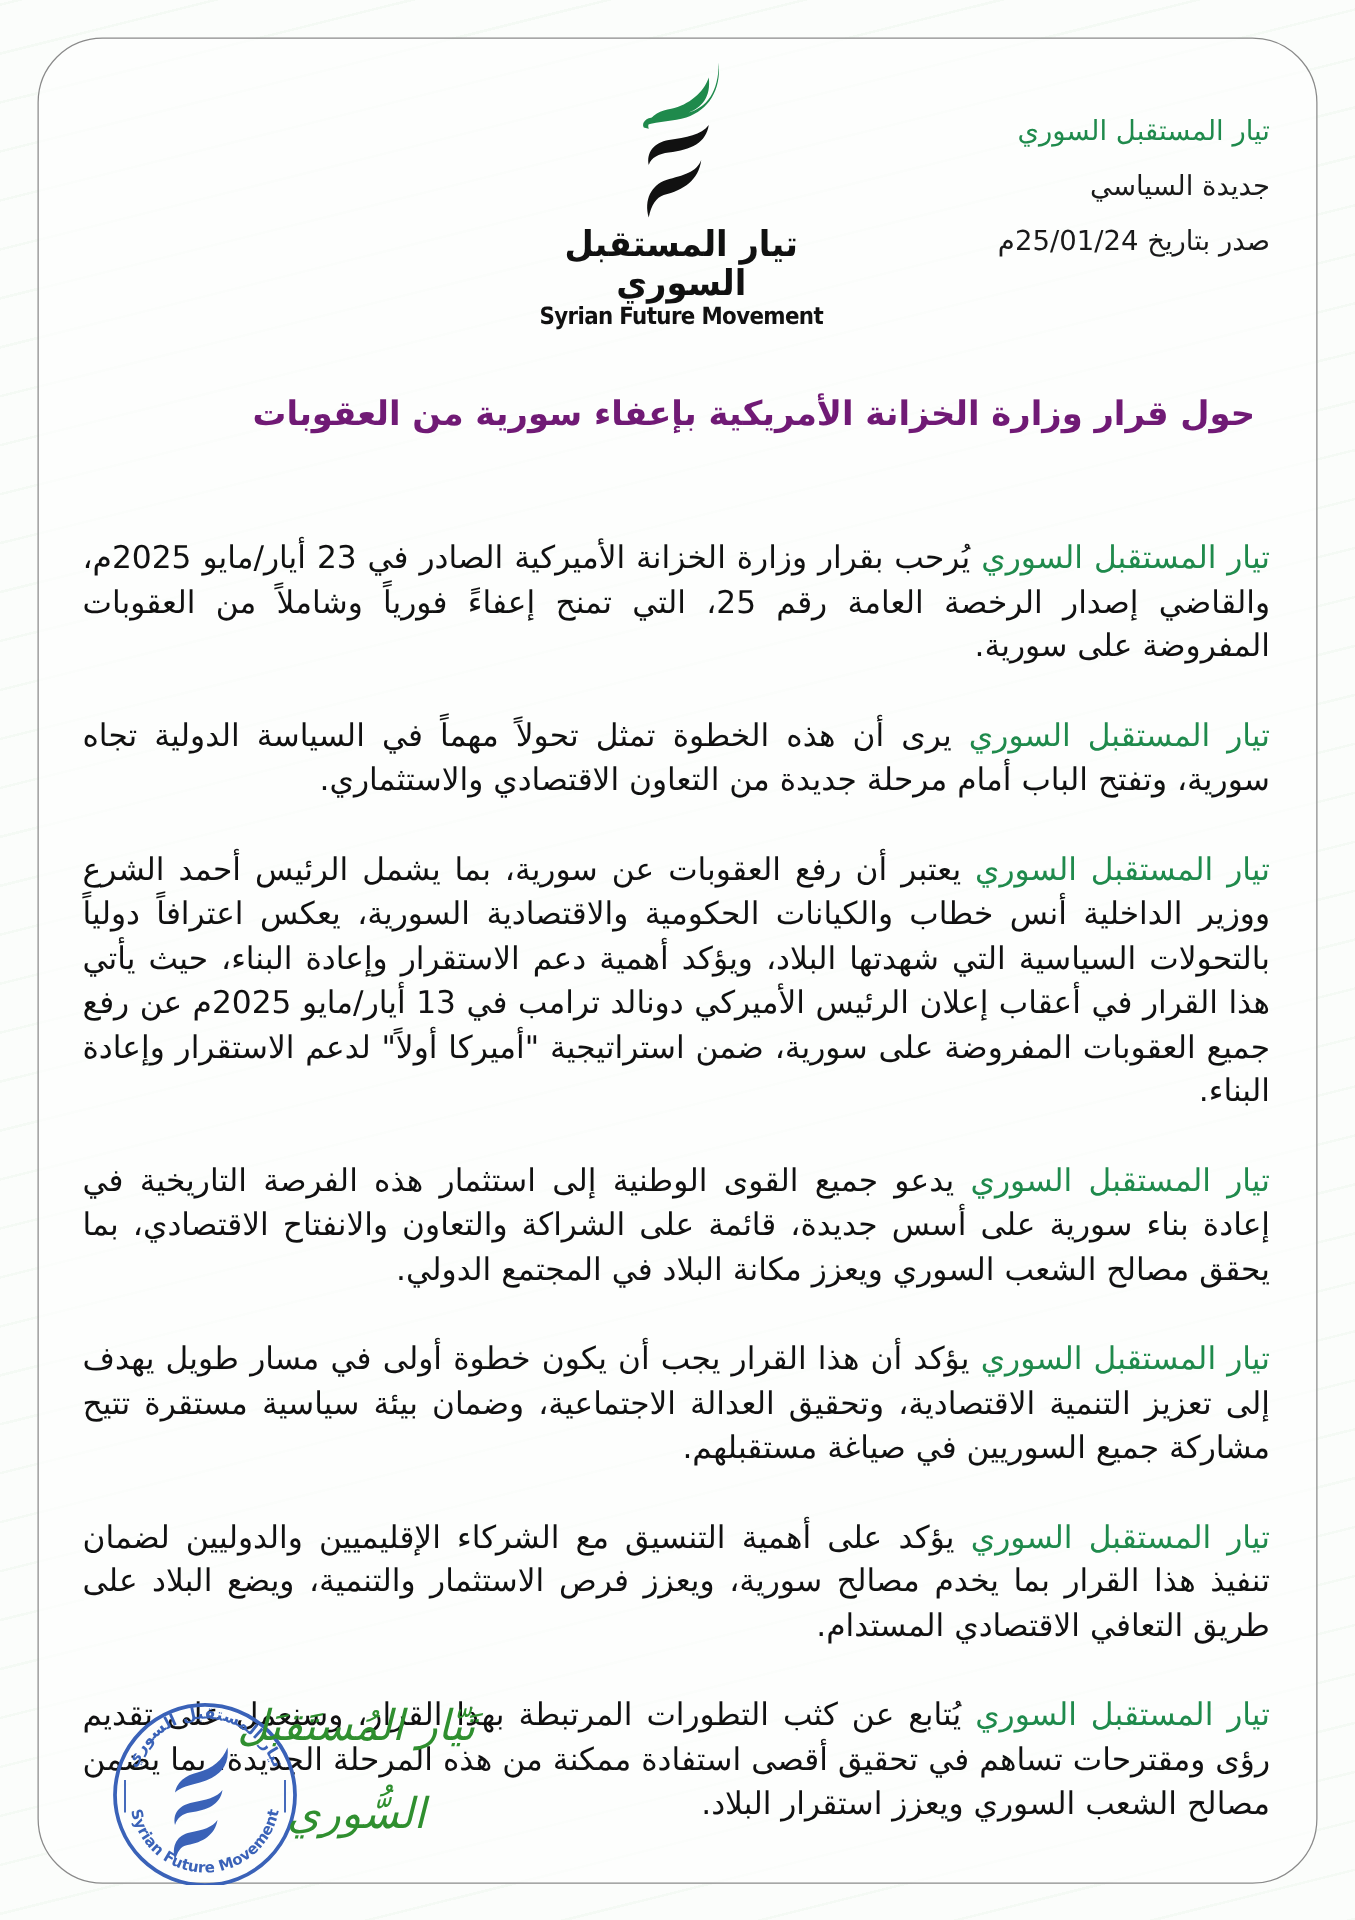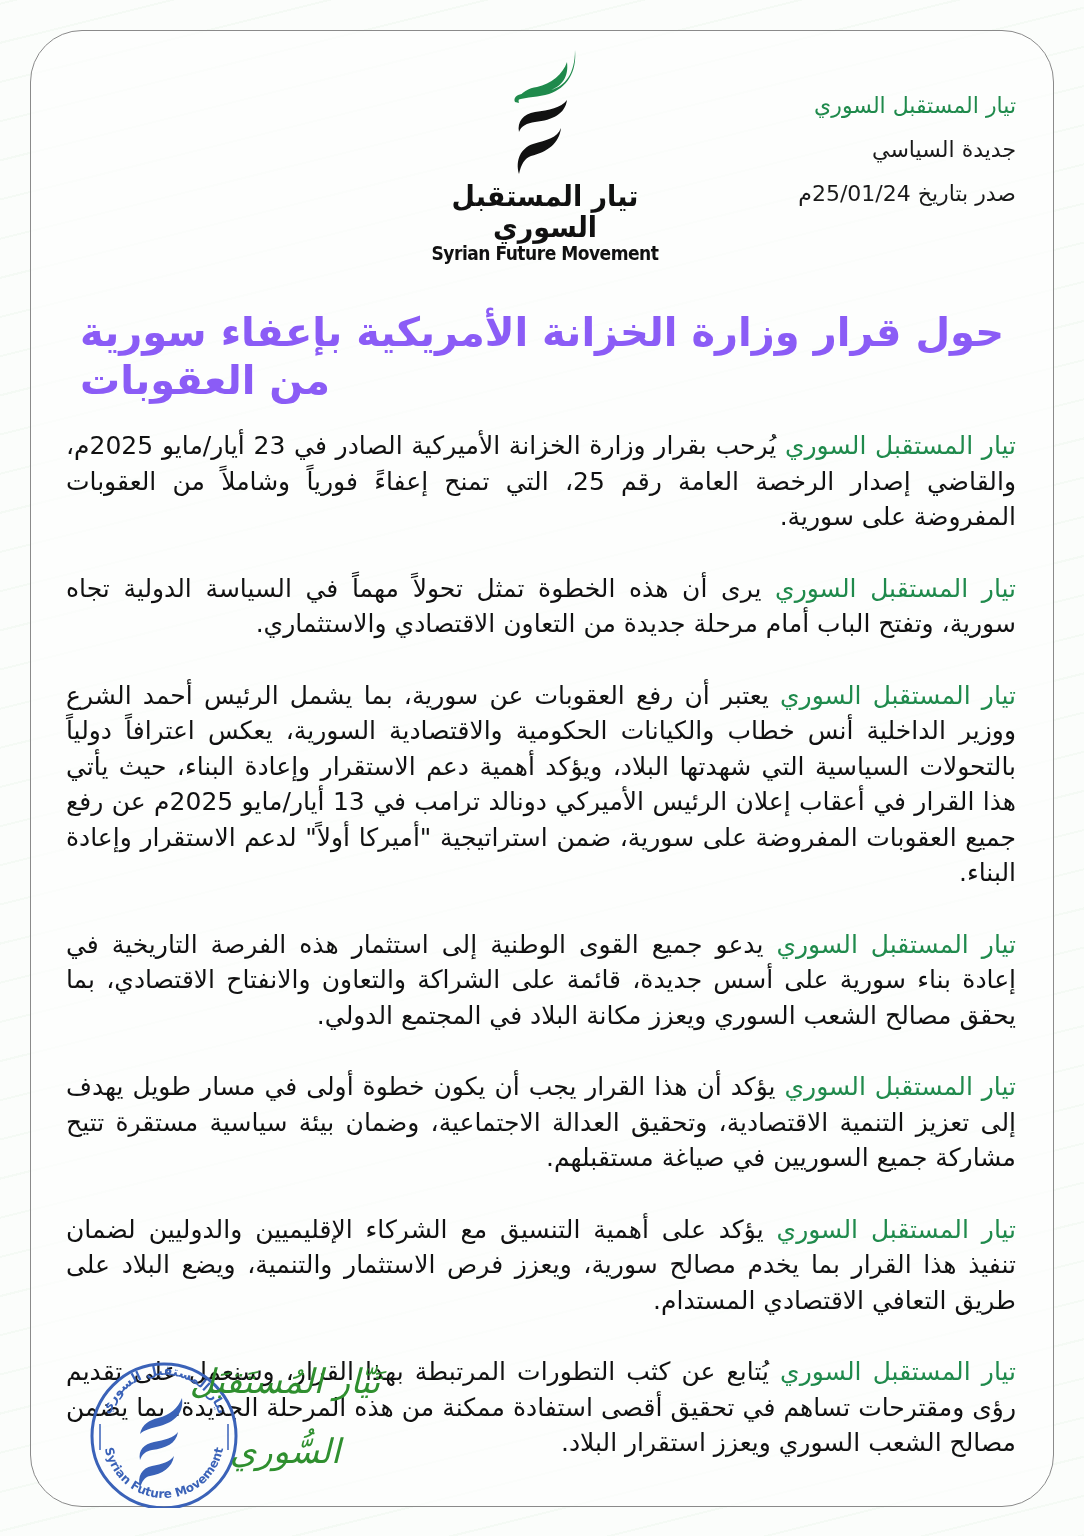--- a/index.html
+++ b/index.html
@@ -39,23 +39,23 @@
     }
     .header-info {
       position: absolute; right: 68px; top: 84px; width: 320px;
       direction: rtl; text-align: right;
       font-family: "DejaVu Sans", sans-serif;
       font-size: 22px; line-height: 44px;
     }
     .header-info .org { color: #1f8a4c; }
     .doc-title {
       position: absolute; left: 80px; right: 80px; top: 308px;
-      direction: rtl; text-align: left;
+      direction: rtl; text-align: right;
       font-family: "DejaVu Sans", sans-serif; font-weight: bold;
-      font-size: 40px; line-height: 48px; color: #8b5cf6;
+      font-size: 27px; line-height: 48px; color: #701a75;
     }
     .body-text {
       position: absolute; left: 66px; right: 68px; top: 428px;
       direction: rtl; text-align: justify;
       font-family: "DejaVu Sans", sans-serif;
       font-size: 25px; line-height: 35.5px; color: #111;
     }
     .body-text p { margin: 0 0 36px 0; }
     .body-text .org { color: #1f8a4c; }
     .stamp {

